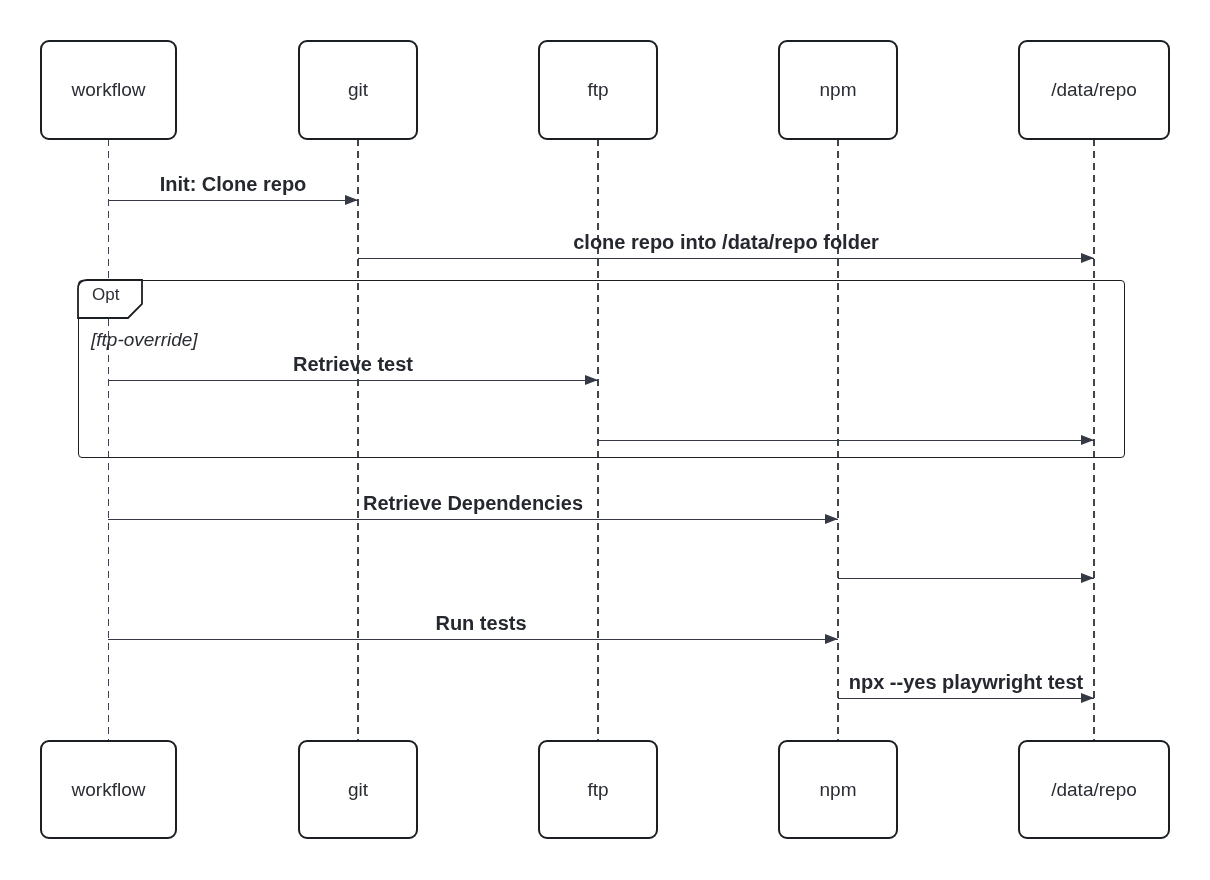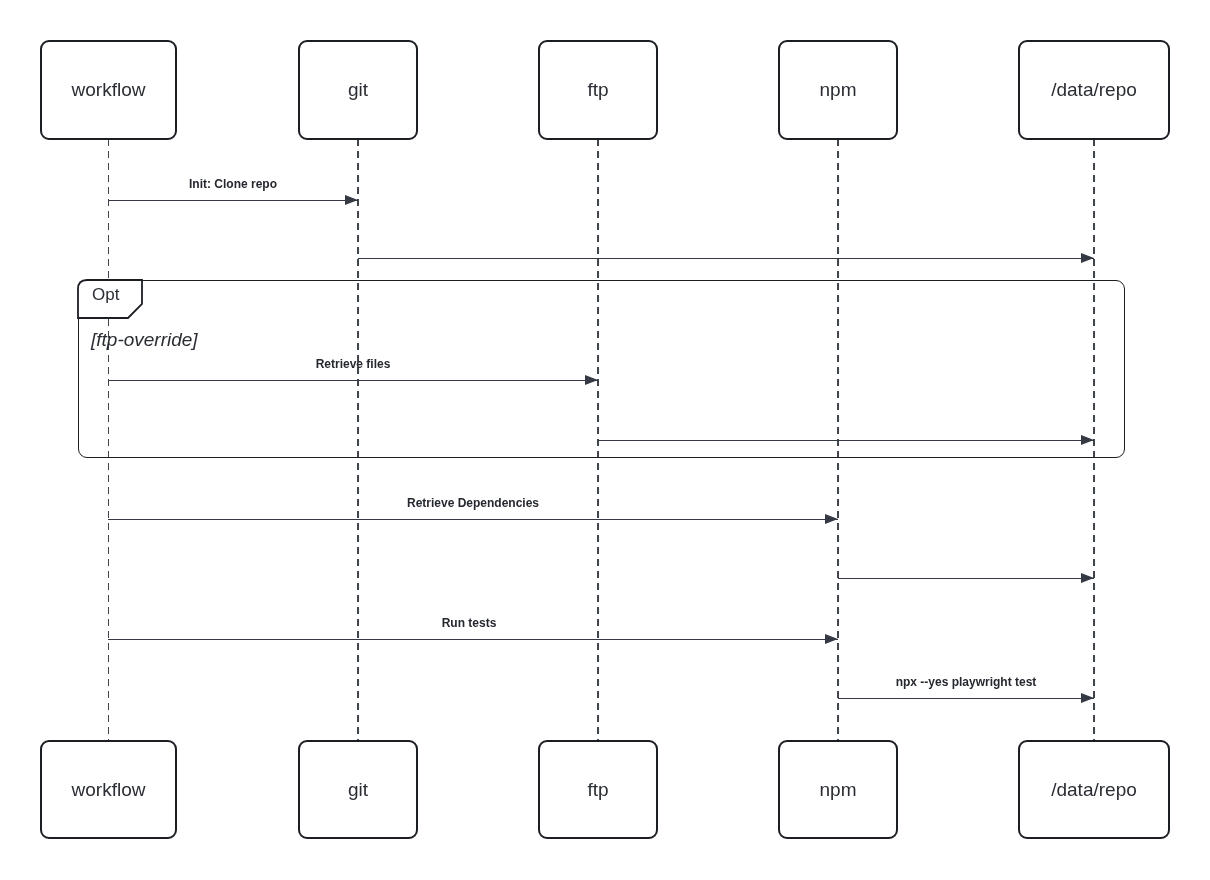--- a/index.html
+++ b/index.html
@@ -29,42 +29,42 @@
   .lifeline{
     position:absolute;
     width:1.6px;
     background:repeating-linear-gradient(180deg,var(--lifeline) 0 7px,transparent 7px 12px);
     z-index:0;
   }
   .msg-label{
     position:absolute;
     height:24px;line-height:24px;
     text-align:center;
-    font-size:12px;font-weight:bold;color:#25282e;
+    font-size:20px;font-weight:bold;color:#25282e;
     z-index:2;white-space:nowrap;
   }
   .msg-line{
     position:absolute;
     height:0;
     border-top:1.8px solid var(--arrow);
     z-index:2;
   }
   .msg-line .head{
     position:absolute;
     right:0;top:-5.6px;
     width:0;height:0;
     border-left:13px solid var(--arrow);
     border-top:5.5px solid transparent;
     border-bottom:5.5px solid transparent;
   }
   .opt-frame{
     position:absolute;
     left:78px;top:280px;width:1047px;height:178px;
     border:1.8px solid var(--stroke);
-    border-radius:9px;
+    border-radius:4px;
     box-sizing:border-box;
     background:transparent;
     z-index:1;
   }
   .opt-tab-svg{position:absolute;left:-1.8px;top:-1.8px;}
   .opt-kind{
     position:absolute;left:13px;top:4px;
     font-size:17px;color:var(--text);
     z-index:2;
   }
@@ -124,43 +124,44 @@
     </svg>
     <div class="opt-kind">Opt</div>
     <div class="opt-condition">[ftp-override]</div>
   </div>
 
   <div class="msg-label" style="left:108px;top:172px;width:250px">Init: Clone repo</div>
   <div class="msg-line" style="left:108px;top:200px;width:250px">
       <i class="head"></i>
     </div>
 
+  <div class="msg-label" style="left:358px;top:230px;width:736px">clone repo into /data/repo folder</div>
   <div class="msg-line" style="left:358px;top:258px;width:736px">
       <i class="head"></i>
     </div>
 
-  <div class="msg-label" style="left:108px;top:352px;width:490px">Retrieve files</div>
+  <div class="msg-label" style="left:108px;top:352px;width:490px">Retrieve test</div>
   <div class="msg-line" style="left:108px;top:380px;width:490px">
       <i class="head"></i>
     </div>
 
   <div class="msg-line" style="left:598px;top:440px;width:496px">
       <i class="head"></i>
     </div>
 
   <div class="msg-label" style="left:108px;top:491px;width:730px">Retrieve Dependencies</div>
   <div class="msg-line" style="left:108px;top:519px;width:730px">
       <i class="head"></i>
     </div>
 
   <div class="msg-line" style="left:838px;top:578px;width:256px">
       <i class="head"></i>
     </div>
 
-  <div class="msg-label" style="left:104px;top:611px;width:730px">Run tests</div>
+  <div class="msg-label" style="left:116px;top:611px;width:730px">Run tests</div>
   <div class="msg-line" style="left:108px;top:639px;width:730px">
       <i class="head"></i>
     </div>
 
   <div class="msg-label" style="left:838px;top:670px;width:256px">npx --yes playwright test</div>
   <div class="msg-line" style="left:838px;top:698px;width:256px">
       <i class="head"></i>
     </div>
 
 </div>

